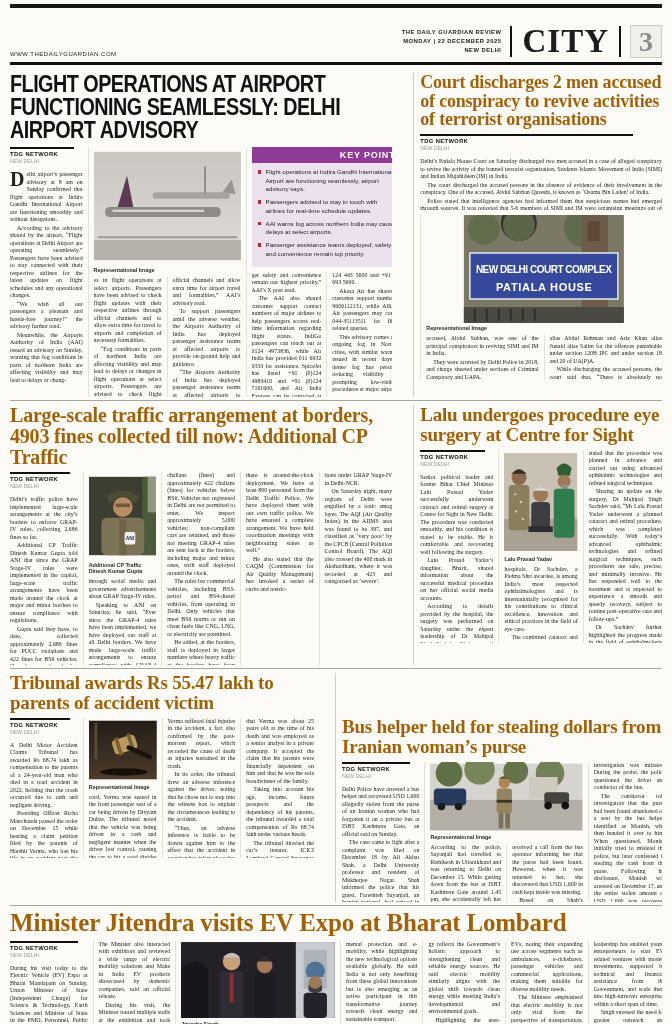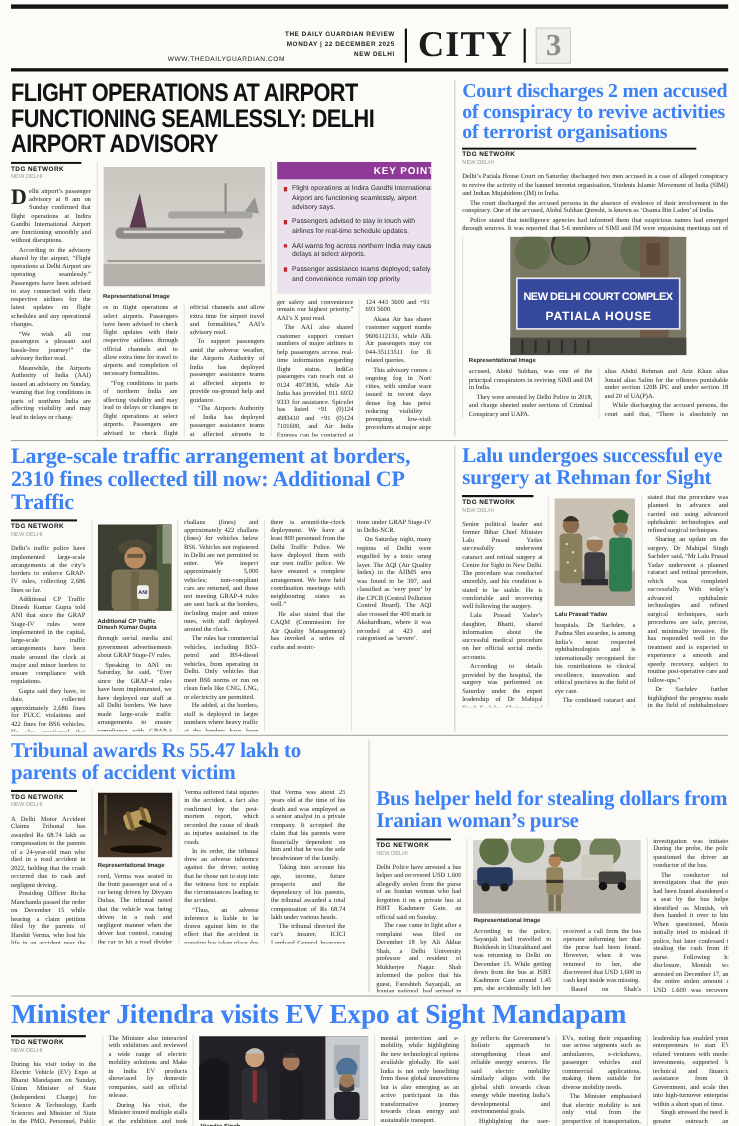--- a/index.html
+++ b/index.html
@@ -4,37 +4,37 @@
 <style>
   * { margin:0; padding:0; box-sizing:border-box; }
   html,body { background:#e9e7e2; }
   .page {
     width:672px; height:1024px; margin:0 auto; background:#fcfbf8;
     padding:0 10px; overflow:hidden; color:#1c1c1c;
     font-family:"Liberation Serif", serif;
   }
   
   .top-strip { height:4px; background:#161616; margin-top:4px; }
-  .masthead { display:flex; justify-content:center; align-items:flex-end; height:52px; }
+  .masthead { display:flex; justify-content:space-between; align-items:flex-end; height:52px; }
   .site-url { font:6px "Liberation Sans", sans-serif; letter-spacing:.5px; color:#222; padding-bottom:3px; }
   .mast-right { display:flex; align-items:center; gap:9px; padding-bottom:2px; }
   .mast-lines { text-align:right; font:bold 5.8px "Liberation Sans", sans-serif; letter-spacing:.5px; line-height:1.55; color:#1d1d1d; }
   .city { font:bold 33px "Liberation Serif", serif; letter-spacing:1px; line-height:.95;
           border-left:2px solid #111; border-right:2px solid #111; padding:0 10px; }
   .pnum { font:bold 28px "Liberation Serif", serif; color:#8d8d8d; background:#f0efec;
           border:1px solid #cfcdc9; padding:1px 8px; line-height:1.05; }
   .header-rule { height:3px; background:#111; margin-top:2px; }
   
   .sec { display:flex; border-top:1px solid #a9a6a0; margin-top:3px; padding-top:4px; }
   .sec.first { border-top:none; margin-top:4px; }
   .half-l { padding-right:21px; border-right:1px solid #cfccc6; }
   .half-r { padding-left:6px; }
   .hl-sans { font-family:"Liberation Sans", sans-serif; font-weight:800; font-size:23px; line-height:1.0;
              letter-spacing:-.6px; transform:scaleX(.86); transform-origin:0 0; width:116%; margin-bottom:5px; color:#121212; }
-  .hl-serif { font-family:"Liberation Serif", serif; font-weight:bold; letter-spacing:-.2px; color:#3b82f6; margin-bottom:5px; line-height:1.04; }
+  .hl-serif { font-family:"Liberation Serif", serif; font-weight:bold; letter-spacing:-.2px; color:#a16207; margin-bottom:5px; line-height:1.04; }
   .byline { border-top:2px solid #111; padding-top:2px; margin-bottom:7px; width:88%; }
   .by-net { font:bold 5.8px "Liberation Sans", sans-serif; letter-spacing:.4px; color:#111; }
   .by-loc { font:5.2px "Liberation Sans", sans-serif; color:#9a9a9a; margin-top:1px; }
   .cols { display:flex; gap:5px; }
   .cols > * { flex:1; min-width:0; overflow:hidden; }
   .cols > * + * { border-left:1px solid #e4e1da; padding-left:5px; }
   .col p { font-size:5.9px; line-height:1.27; text-align:justify; hyphens:auto; color:#232323; }
   .col p + p { text-indent:7px; margin-top:1px; }
   .dropcap p:first-child::first-letter { float:left; font-size:20px; line-height:15px; font-weight:bold; padding:1px 2px 0 0; }
   figure { margin:0 0 4px; }
@@ -207,21 +207,21 @@
                 <p>While discharging the accused persons, the court said that, “There is absolutely no admissible material on record in the charge-sheet of the present case to show or raise a grave suspicion against both the accused persons that they entered into a conspiracy to revive the activity of the banned terrorist organisation SIMI and IM in India.”</p>
               </div>
           </div>
         </div>
       </div>
     </div>
   </div>
 
   <div class="sec">
     <div class="half-l" style="width:62%;">
-      <h2 class="hl-serif" style="font-size:20px;">Large-scale traffic arrangement at borders, 2310 fines collected till now: Additional CP Traffic</h2>
+      <h2 class="hl-serif" style="font-size:20px;">Large-scale traffic arrangement at borders, 4903 fines collected till now: Additional CP Traffic</h2>
       <div class="cols traffic-body">
         <div class="col">
           <div class="byline">
             <div class="by-net">TDG NETWORK</div>
             <div class="by-loc">NEW DELHI</div>
           </div>
           <div class="col">
               <p>Delhi’s traffic police have implemented large-scale arrangements at the city’s borders to enforce GRAP-IV rules, collecting 2,686 fines so far.</p>
               <p>Additional CP Traffic Dinesh Kumar Gupta told ANI that since the GRAP Stage-IV rules were implemented in the capital, large-scale traffic arrangements have been made around the clock at major and minor borders to ensure compliance with regulations.</p>
               <p>Gupta said they have, to date, collected approximately 2,686 fines for PUCC violations and 422 fines for BS6 vehicles. He also mentioned that efforts are underway to raise awareness among the public in neighbouring states</p>
@@ -257,21 +257,21 @@
             <p>there is around-the-clock deployment. We have at least 800 personnel from the Delhi Traffic Police. We have deployed them with our own traffic police. We have ensured a complete arrangement. We have held coordination meetings with neighbouring states as well.”</p>
             <p>He also stated that the CAQM (Commission for Air Quality Management) has invoked a series of curbs and restric-</p>
           </div>
         <div class="col">
             <p>tions under GRAP Stage-IV in Delhi-NCR.</p>
             <p>On Saturday night, many regions of Delhi were engulfed by a toxic smog layer. The AQI (Air Quality Index) in the AIIMS area was found to be 397, and classified as ‘very poor’ by the CPCB (Central Pollution Control Board). The AQI also crossed the 400 mark in Akshardham, where it was recorded at 423 and categorised as ‘severe’.</p>
           </div>
       </div>
     </div>
     <div class="half-r" style="width:38%;">
-      <h2 class="hl-serif" style="font-size:19px;">Lalu undergoes successful eye surgery at Rehman for Sight</h2>
+      <h2 class="hl-serif" style="font-size:19px;">Lalu undergoes procedure eye surgery at Centre for Sight</h2>
       <div class="cols lalu-body">
         <div class="col">
           <div class="byline">
             <div class="by-net">TDG NETWORK</div>
             <div class="by-loc">NEW DELHI</div>
           </div>
           <div class="col">
               <p>Senior political leader and former Bihar Chief Minister Lalu Prasad Yadav successfully underwent cataract and retinal surgery at Centre for Sight in New Delhi. The procedure was conducted smoothly, and his condition is stated to be stable. He is comfortable and recovering well following the surgery.</p>
               <p>Lalu Prasad Yadav’s daughter, Bharti, shared information about the successful medical procedure on her official social media accounts.</p>
               <p>According to details provided by the hospital, the surgery was performed on Saturday under the expert leadership of Dr Mahipal Singh Sachdev, Chairman and Medical Director of the Centre for Sight group of eye</p>
@@ -413,21 +413,21 @@
         </div>
         <div class="col w25">
             <p>investigation was initiated. During the probe, the police questioned the driver and conductor of the bus.</p>
             <p>The conductor told investigators that the purse had been found abandoned on a seat by the bus helper, identified as Monish, who then handed it over to him. When questioned, Monish initially tried to mislead the police, but later confessed to stealing the cash from the purse. Following his disclosure, Monish was arrested on December 17, and the entire stolen amount of USD 1,600 was recovered from his possession, the police said. The accused, 26, is a resident of Jahangirpuri in north Delhi.</p>
           </div>
       </div>
     </div>
   </div>
 
   <div class="sec" style="display:block;">
-    <h2 class="hl-serif" style="font-size:25px;">Minister Jitendra visits EV Expo at Sight Mandapam</h2>
+    <h2 class="hl-serif" style="font-size:25px;">Minister Jitendra visits EV Expo at Bharat Lombard</h2>
     <div class="cols ev-body">
       <div class="col w125">
         <div class="byline">
           <div class="by-net">TDG NETWORK</div>
           <div class="by-loc">NEW DELHI</div>
         </div>
         <div class="col">
             <p>During his visit today to the Electric Vehicle (EV) Expo at Bharat Mandapam on Sunday, Union Minister of State (Independent Charge) for Science &amp; Technology, Earth Sciences and Minister of State in the PMO, Personnel, Public Grievances, Pensions, Atomic Energy and Space, Jitendra Singh observed that from environment protection to employment creation, EVs are driving India’s next growth story.</p>
           </div>
       </div>

